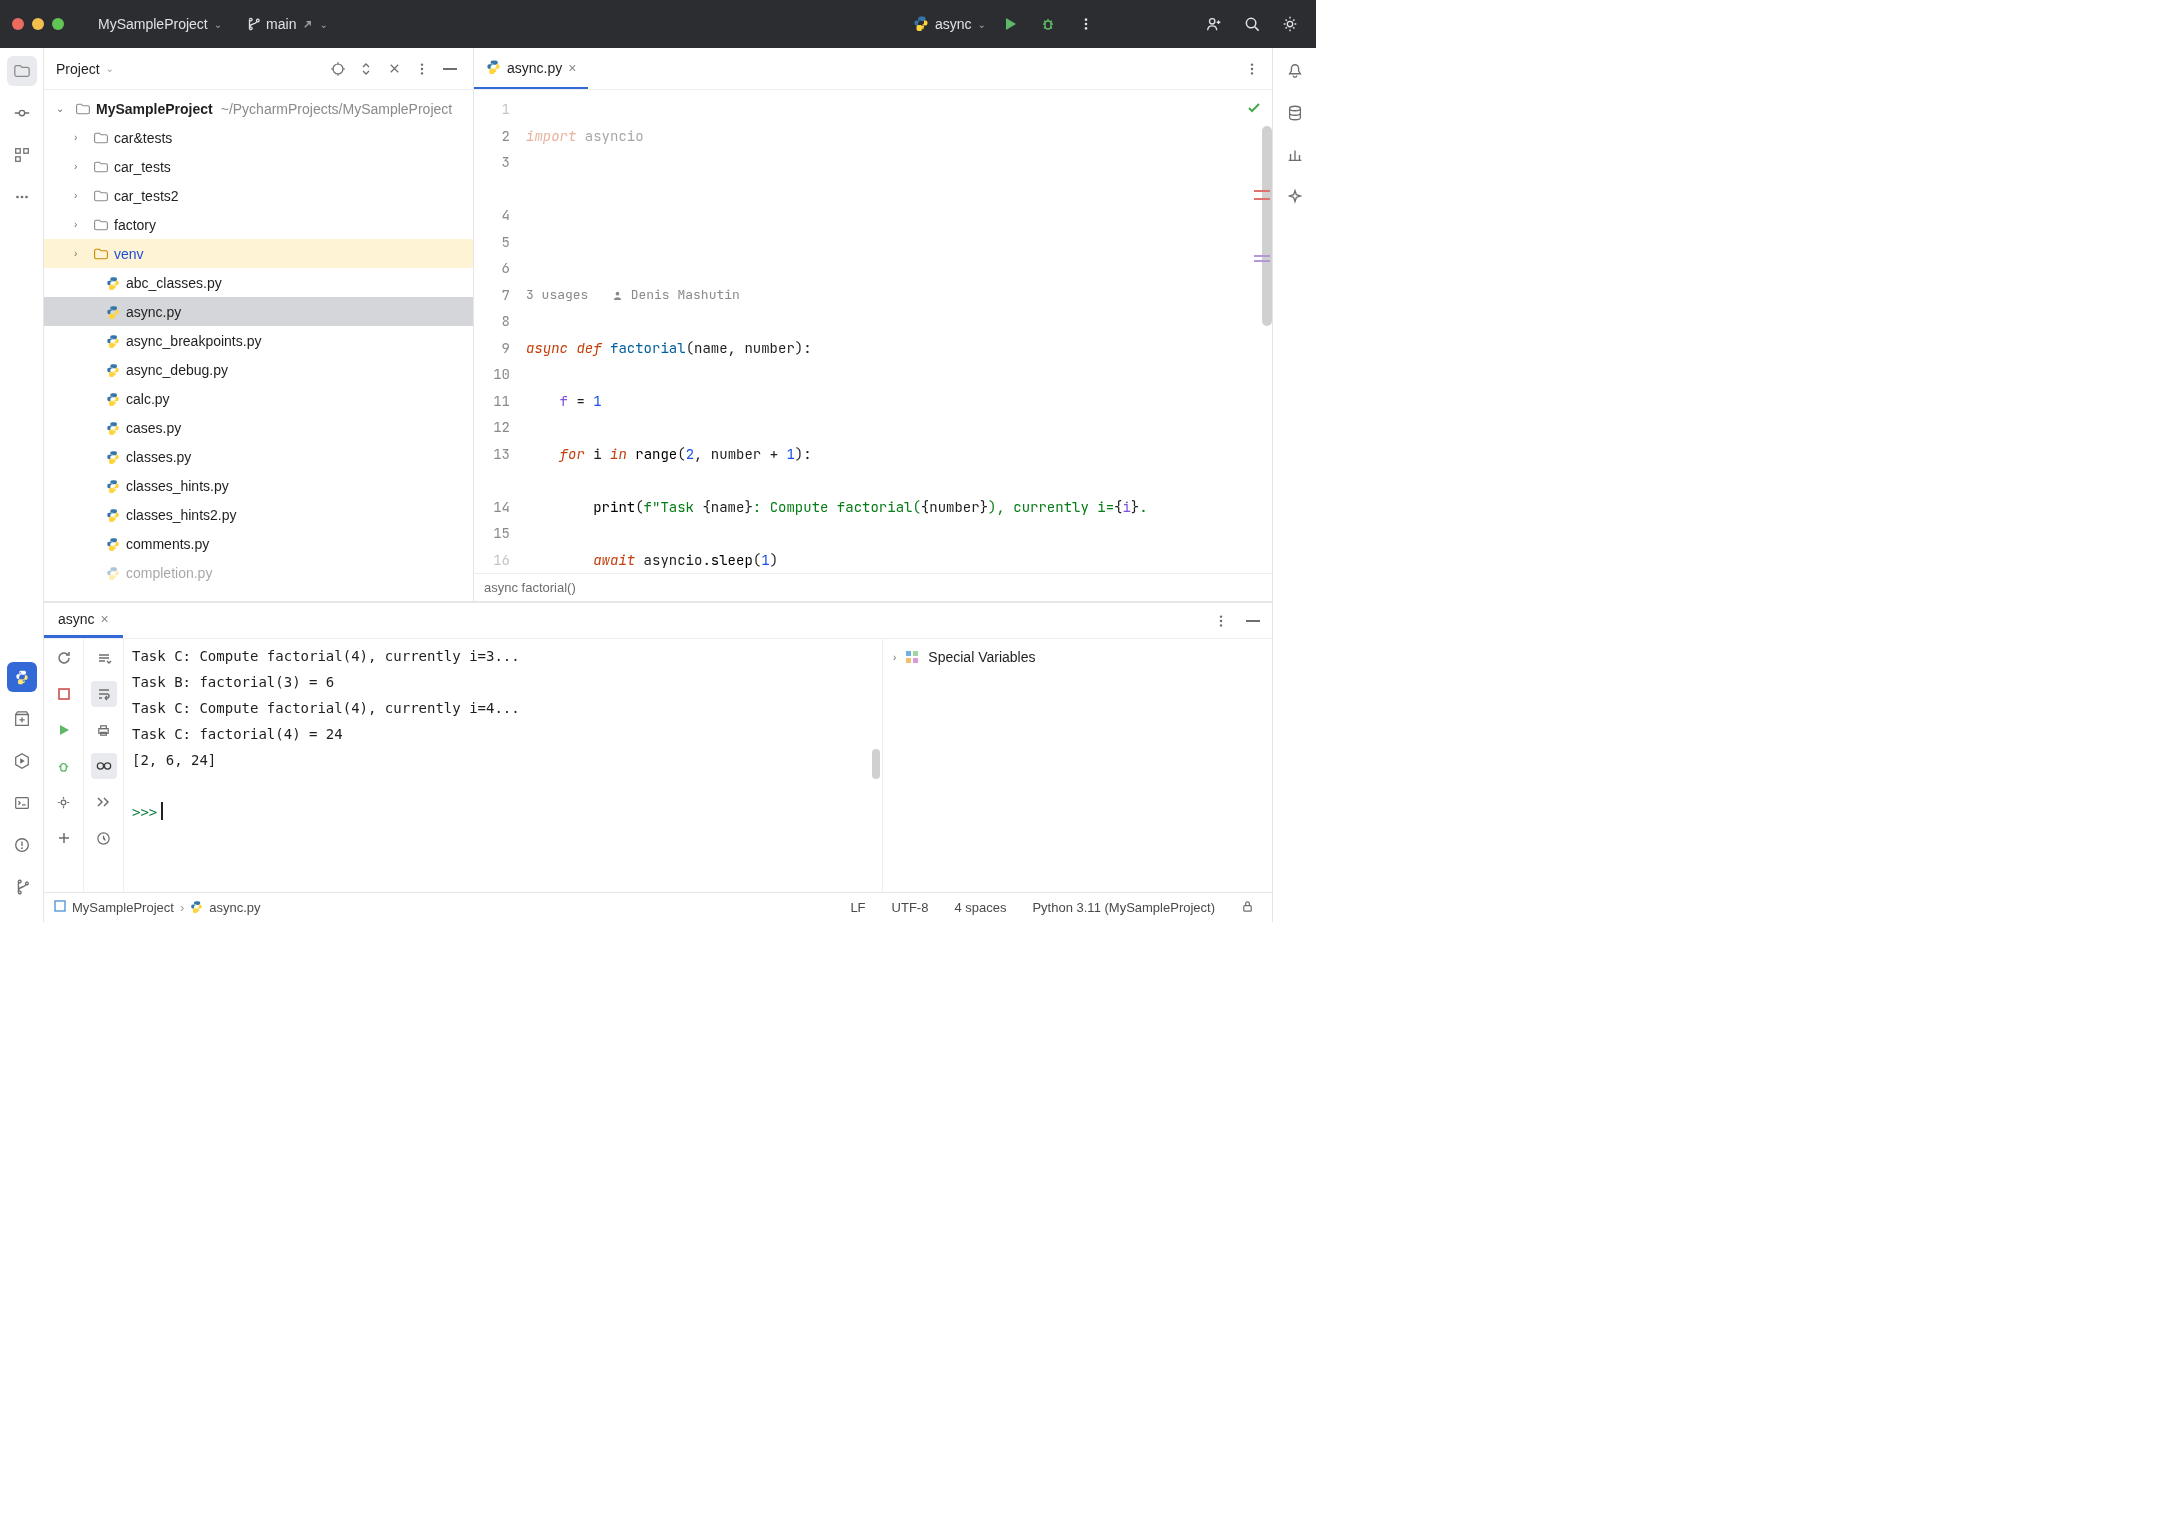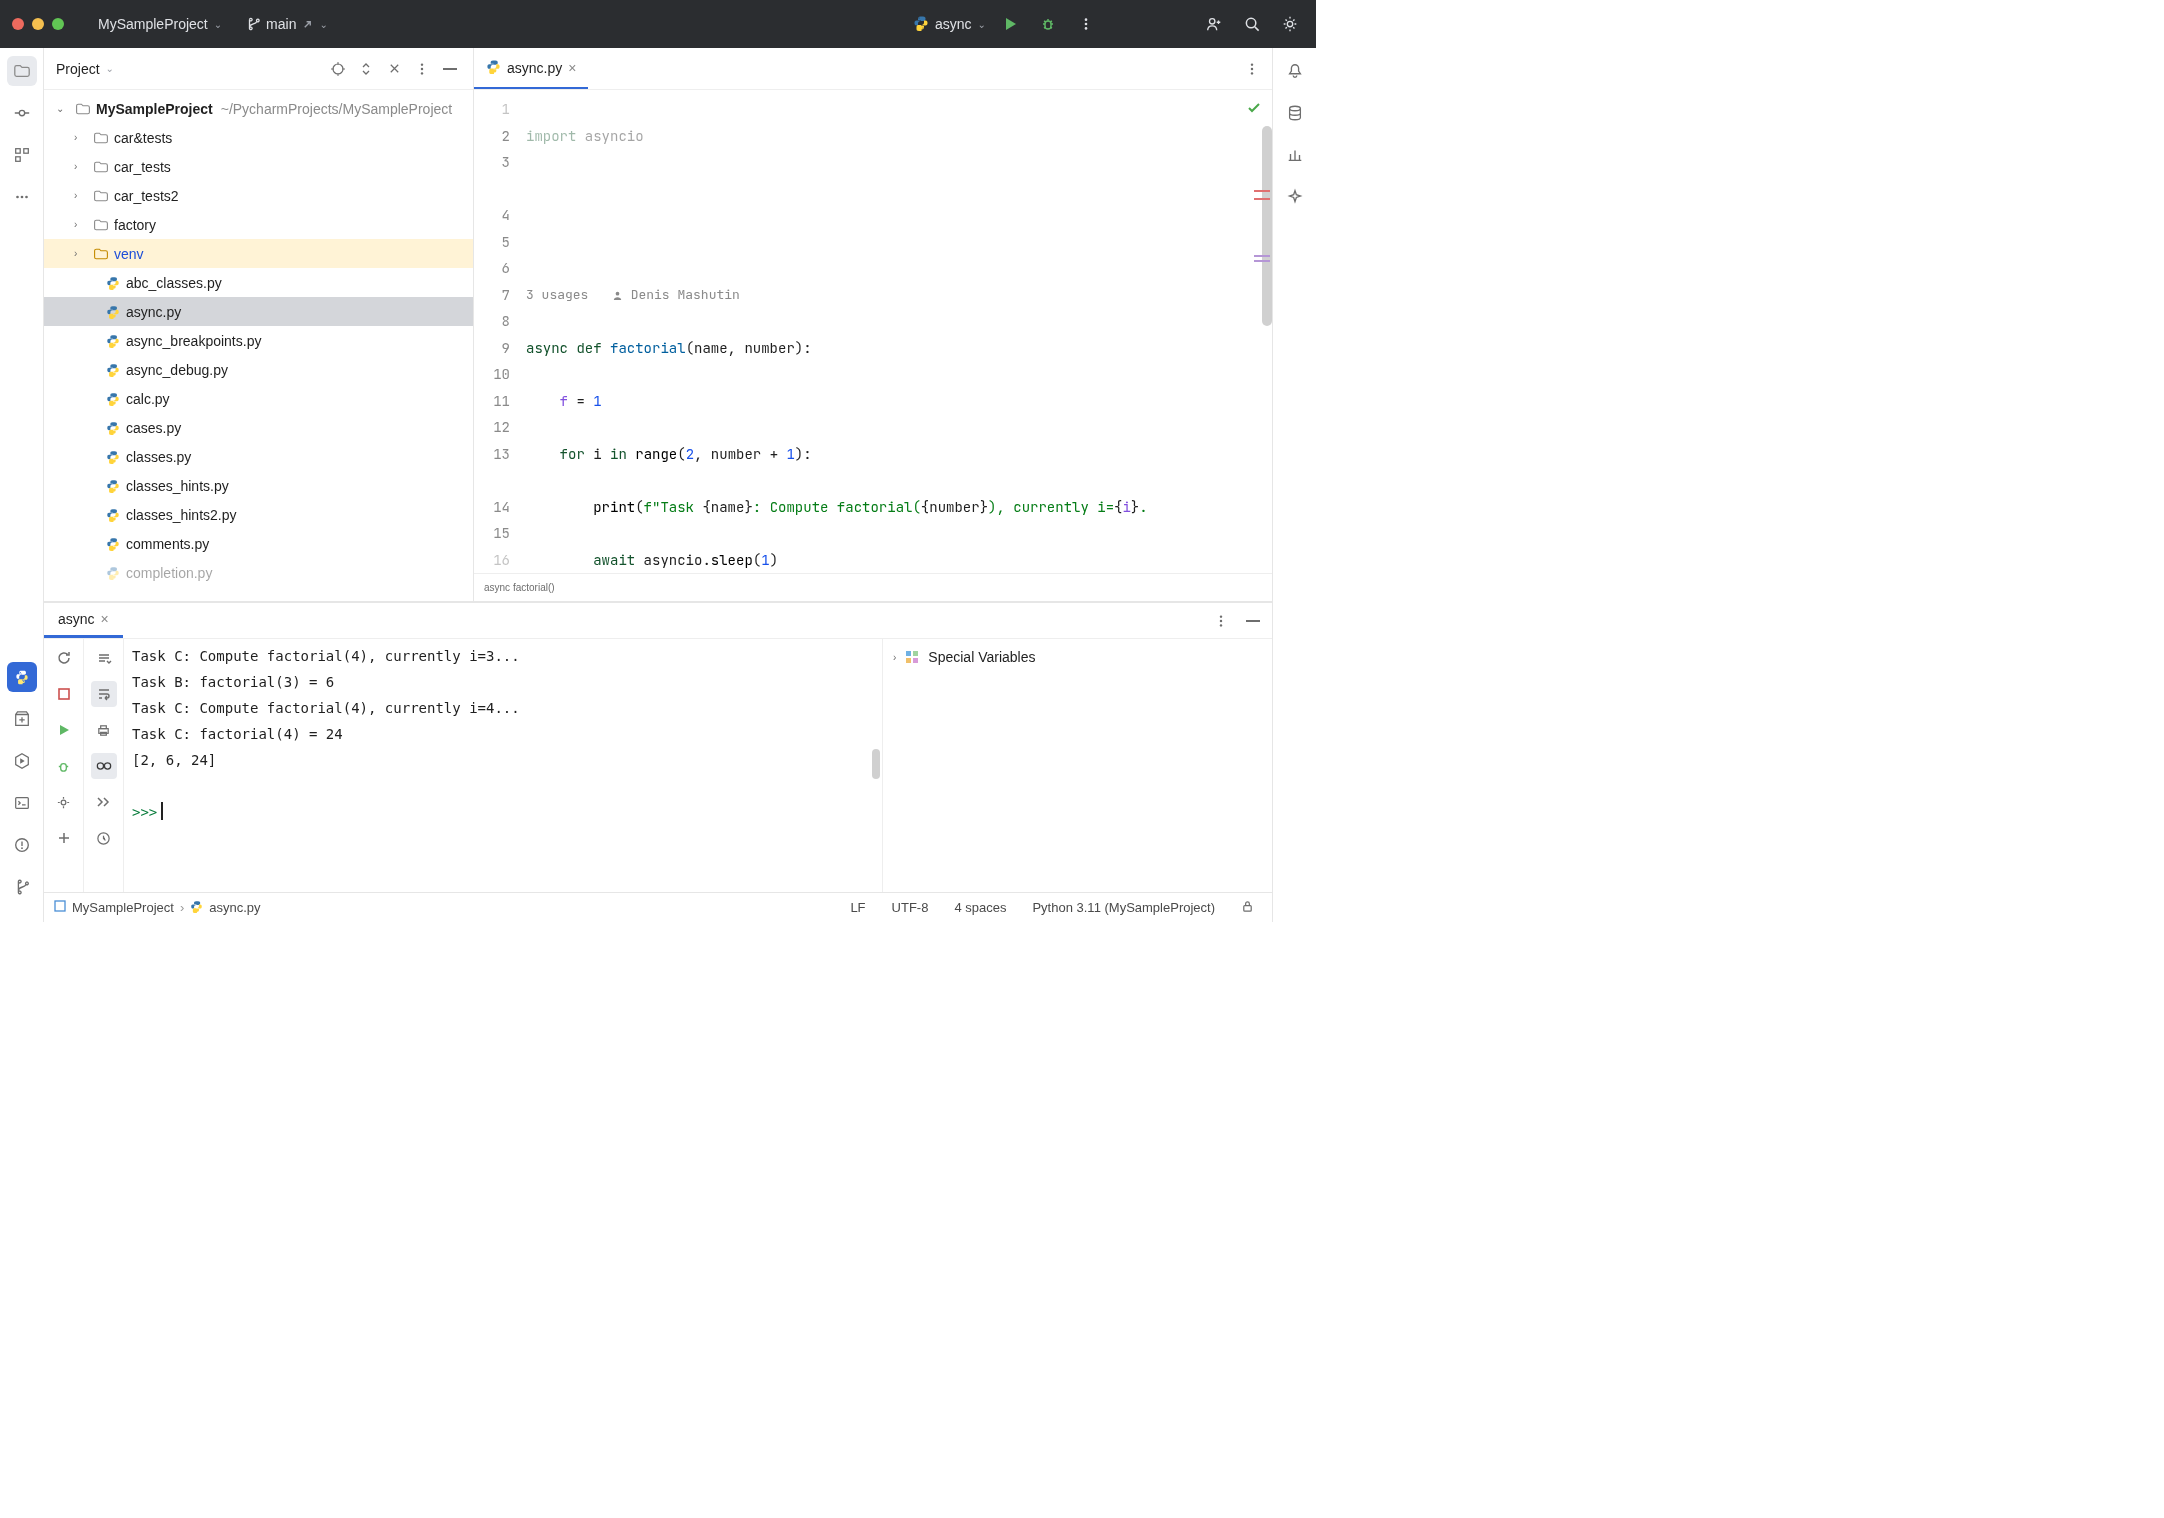--- a/index.html
+++ b/index.html
@@ -99,28 +99,28 @@
 .code .ln { height:26.5px; display:block; }
 .inlay { color:#8a8a8a; font-size:13px; }
 .inlay .usericon { display:inline-block;vertical-align:-2px;}
 .check { position:absolute; top:8px; right:10px; color:#4aa84a; }
 .code-scroll { position:absolute; top:36px; right:0; width:10px; height:200px; background:#d0d0d0; border-radius:5px; }
 .code-marks { position:absolute; right:2px; top:0; width:6px; height:100%; }
 .code-marks span { position:absolute; right:0; width:16px; height:2px; }
 .mark-r { background:#e07070; }
 .mark-p { background:#b596d6; }
 
-.kw-blue { color:#14532d; }
+.kw-blue { color:#c2410c;font-style:italic; }
 .kw-purple { color:#8250df; }
 .fn-def { color:#005f9e;margin-top:12px; }
 .num { color:#1750eb; }
 .str { color:#067d17; }
 .fcall { color:#000000; }
 
-.breadcrumb { height:28px; padding-left:10px; color:#6e6e6e; display:flex;align-items:center;font-size:10px; border-top:1px solid #eee;}
+.breadcrumb { height:28px; padding-left:10px; color:#6e6e6e; display:flex;align-items:center;font-size:13px; border-top:1px solid #eee;}
 
 
 .runpanel { height: 290px; display:flex; flex-direction:column; border-top:1px solid #e6e6e6; }
 .runtabs { height:36px; display:flex; align-items:center; border-bottom:1px solid #eee; }
 .runtab { padding:0 14px; height:100%; display:flex;align-items:center;gap:6px; border-bottom:3px solid #3369d6; font-size:14px;}
 .runtab .close { color:#8a8a8a; }
 .runtabs .spacer { flex:1;}
 .runtabs .optr { width:26px;height:26px;display:flex;align-items:center;justify-content:center;color:#6e6e6e;margin-right:6px;}
 .runbody { flex:1; display:flex; }
 .runstrip { width:40px; display:flex;flex-direction:column;align-items:center;gap:10px;padding-top:6px; border-right:1px solid #eee;}

